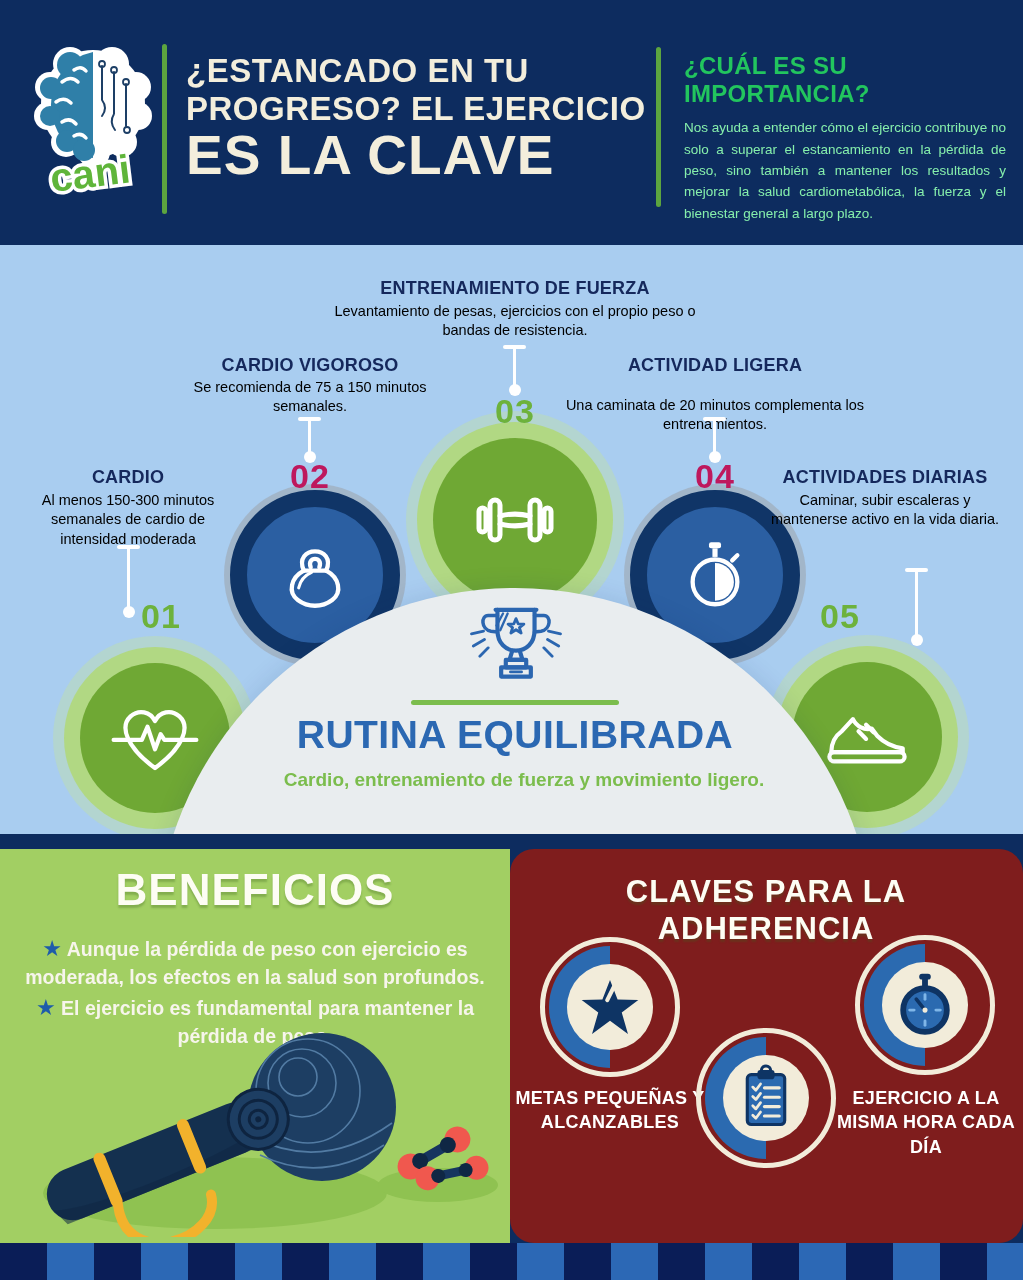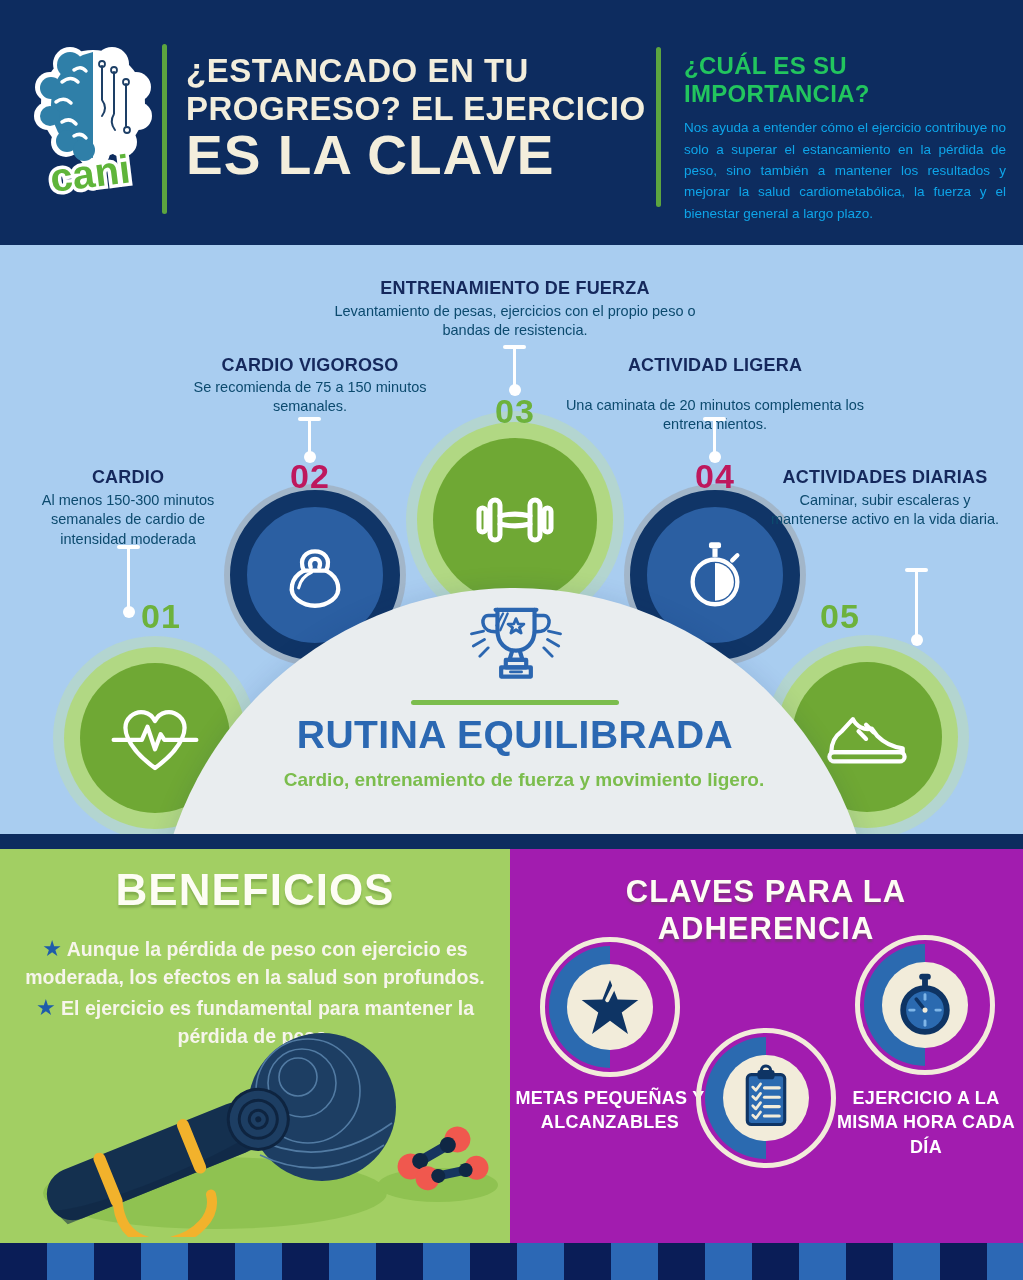--- a/index.html
+++ b/index.html
@@ -6,26 +6,26 @@
   .poster{position:relative;width:1023px;height:1280px;margin:0 auto;overflow:hidden;
     background:#0d2c5f;font-family:"Liberation Sans","DejaVu Sans",sans-serif;}
   .abs{position:absolute;}
 
   
   .header-band{position:absolute;left:0;top:0;width:1023px;height:245px;background:#0d2c5f;}
   .vline{position:absolute;width:5px;background:#5ca53f;border-radius:3px;}
   .title-l12{font-weight:bold;color:#f3eedc;font-size:33px;line-height:1.14;letter-spacing:.5px;}
   .title-l3{font-weight:bold;color:#f3eedc;font-size:55px;line-height:1.05;letter-spacing:1px;}
   .imp-title{font-weight:bold;color:#22c55e;font-size:24px;line-height:1.15;letter-spacing:.3px;}
-  .imp-text{color:#0ea5e9;font-size:13.5px;line-height:1.58;text-align:justify;}
+  .imp-text{color:#86efac;font-size:13.5px;line-height:1.58;text-align:justify;}
 
   
   .band-middle{position:absolute;left:0;top:245px;width:1023px;height:590px;background:#a9cdf0;overflow:hidden;}
   .step-title{font-weight:bold;color:#15285c;font-size:18px;text-align:center;letter-spacing:.2px;z-index:4;}
-  .step-desc{color:#0c4a6e;font-size:14.5px;line-height:1.33;text-align:center;z-index:4;}
+  .step-desc{color:#000000;font-size:14.5px;line-height:1.33;text-align:center;z-index:4;}
   .step-num{font-size:34px;font-weight:bold;letter-spacing:1px;z-index:4;}
   .num-green{color:#6db23c;} .num-navy{color:#be185d;}
   .connector{position:absolute;width:3px;background:#fff;z-index:4;}
   .connector::before{content:"";position:absolute;left:-10px;top:-2px;width:23px;height:4px;background:#fff;border-radius:2px;}
   .connector::after{content:"";position:absolute;left:-4.5px;bottom:-11px;width:12px;height:12px;background:#fff;border-radius:50%;}
   .circle-green{position:absolute;border-radius:50%;background:#6fa834;z-index:2;
     box-shadow:0 0 0 16px rgba(176,216,118,.85),0 0 0 27px rgba(198,228,150,.35);
     display:flex;align-items:center;justify-content:center;}
   .circle-navy{position:absolute;border-radius:50%;background:#2b5fa2;border:17px solid #103567;box-sizing:border-box;z-index:2;
     box-shadow:0 0 0 6px rgba(160,173,188,.75);display:flex;align-items:center;justify-content:center;}
@@ -35,21 +35,21 @@
     font-weight:bold;font-size:39px;color:#2b68b2;letter-spacing:.5px;}
   .routine-sub{position:absolute;left:174px;top:524px;width:700px;text-align:center;z-index:6;
     font-weight:bold;font-size:19px;color:#7bbd4d;}
   .routine-line{position:absolute;left:411px;top:455px;width:208px;height:5px;background:#7bbd4d;border-radius:3px;z-index:6;}
 
   
   .navy-strip{position:absolute;left:0;top:834px;width:1023px;height:15px;background:#0d2c5f;z-index:7;}
 
   
   .panel-left{position:absolute;left:0;top:849px;width:510px;height:394px;background:#a2cf63;overflow:hidden;}
-  .panel-right{position:absolute;left:510px;top:849px;width:513px;height:394px;background:#a21caf;overflow:hidden;}
+  .panel-right{position:absolute;left:510px;top:849px;width:513px;height:394px;background:#7f1d1d;overflow:hidden;border-radius:24px;}
   .big-white-title{font-weight:bold;color:#fdfdf4;text-align:center;letter-spacing:1px;
     text-shadow:0 3px 2px rgba(60,100,30,.30);}
   .benefit{color:#f7f5ec;font-size:19.5px;font-weight:bold;text-align:center;line-height:1.42;margin:0;}
   .benefit .star{color:#1e5caa;font-size:22px;}
   .badge{position:absolute;width:140px;height:140px;}
   .badge-outline{position:absolute;inset:0;border-radius:50%;border:5px solid #f2ecda;}
   .badge-arc{position:absolute;inset:9px;border-radius:50%;
     background:conic-gradient(from 180deg,#2b6ab0 0deg 180deg,rgba(0,0,0,0) 180deg 360deg);}
   .badge-inner{position:absolute;inset:27px;border-radius:50%;background:#f2ecda;
     display:flex;align-items:center;justify-content:center;}

